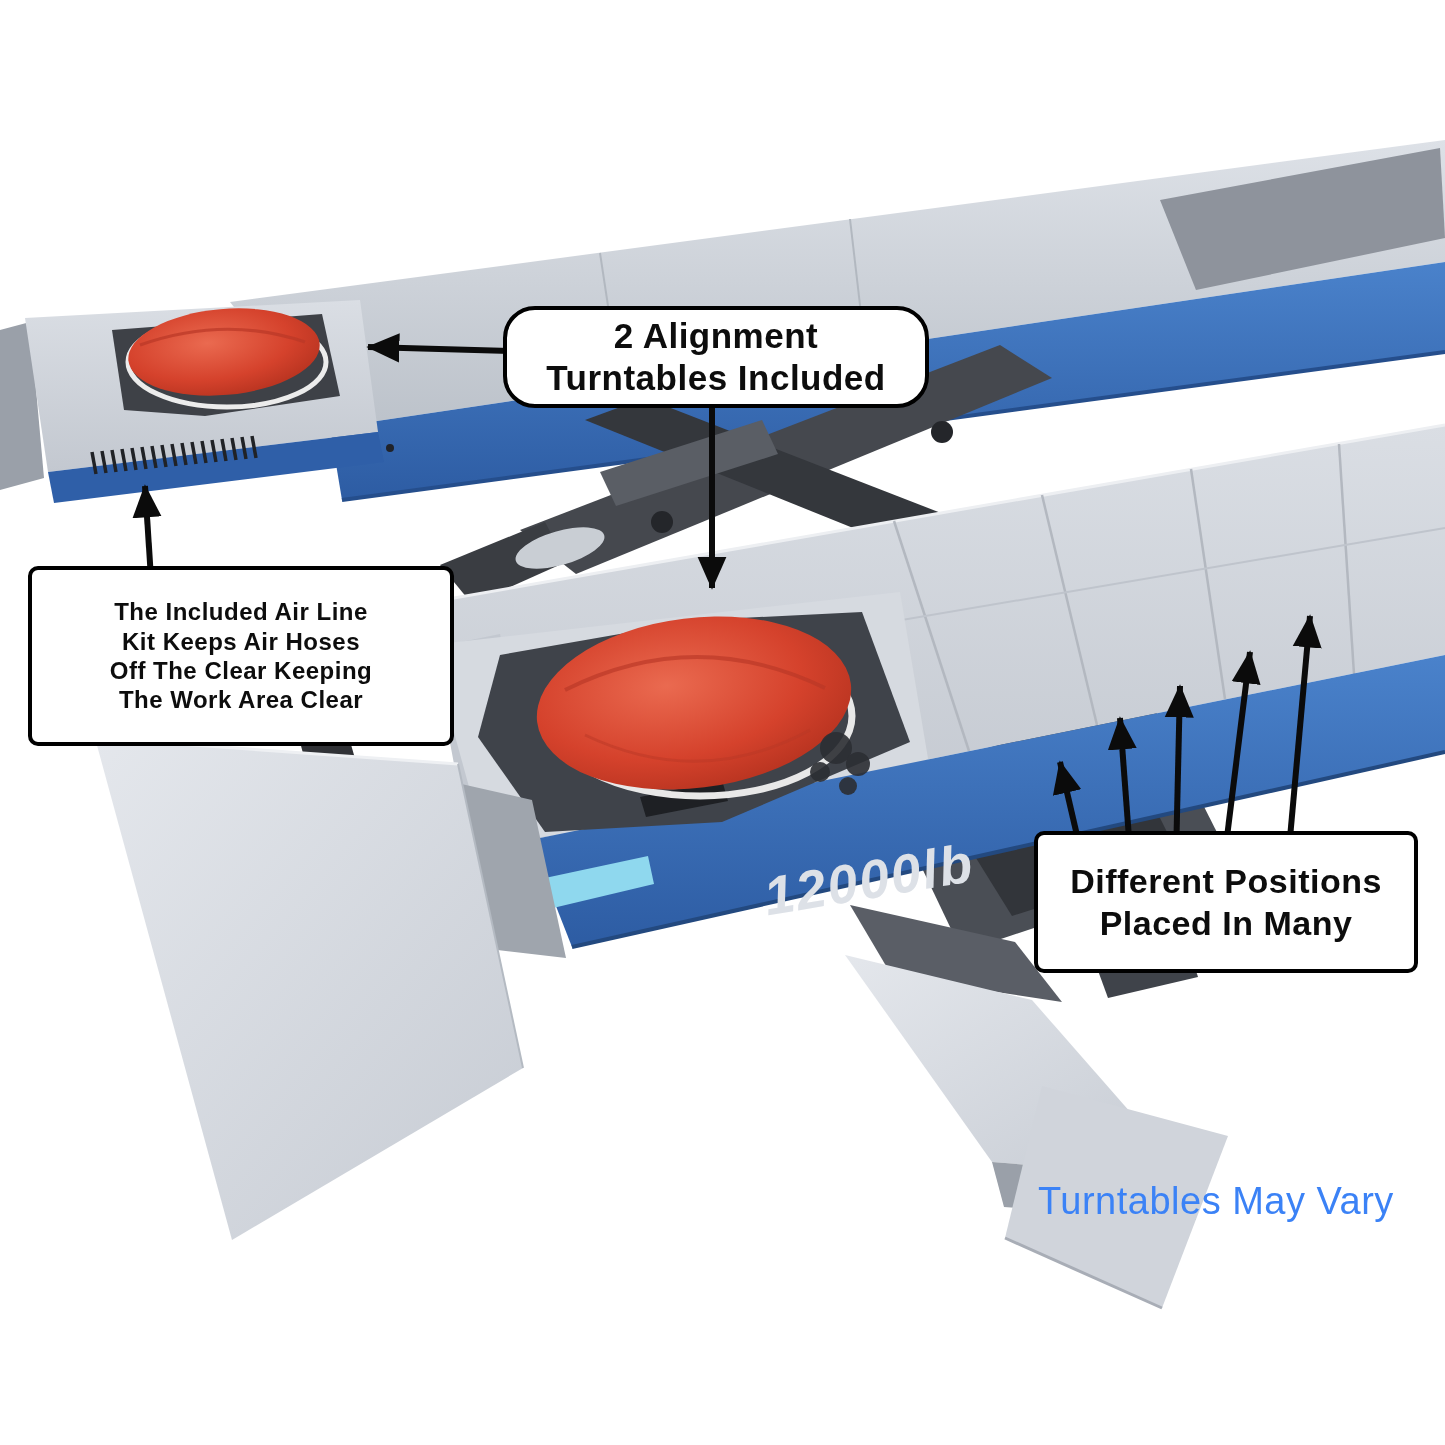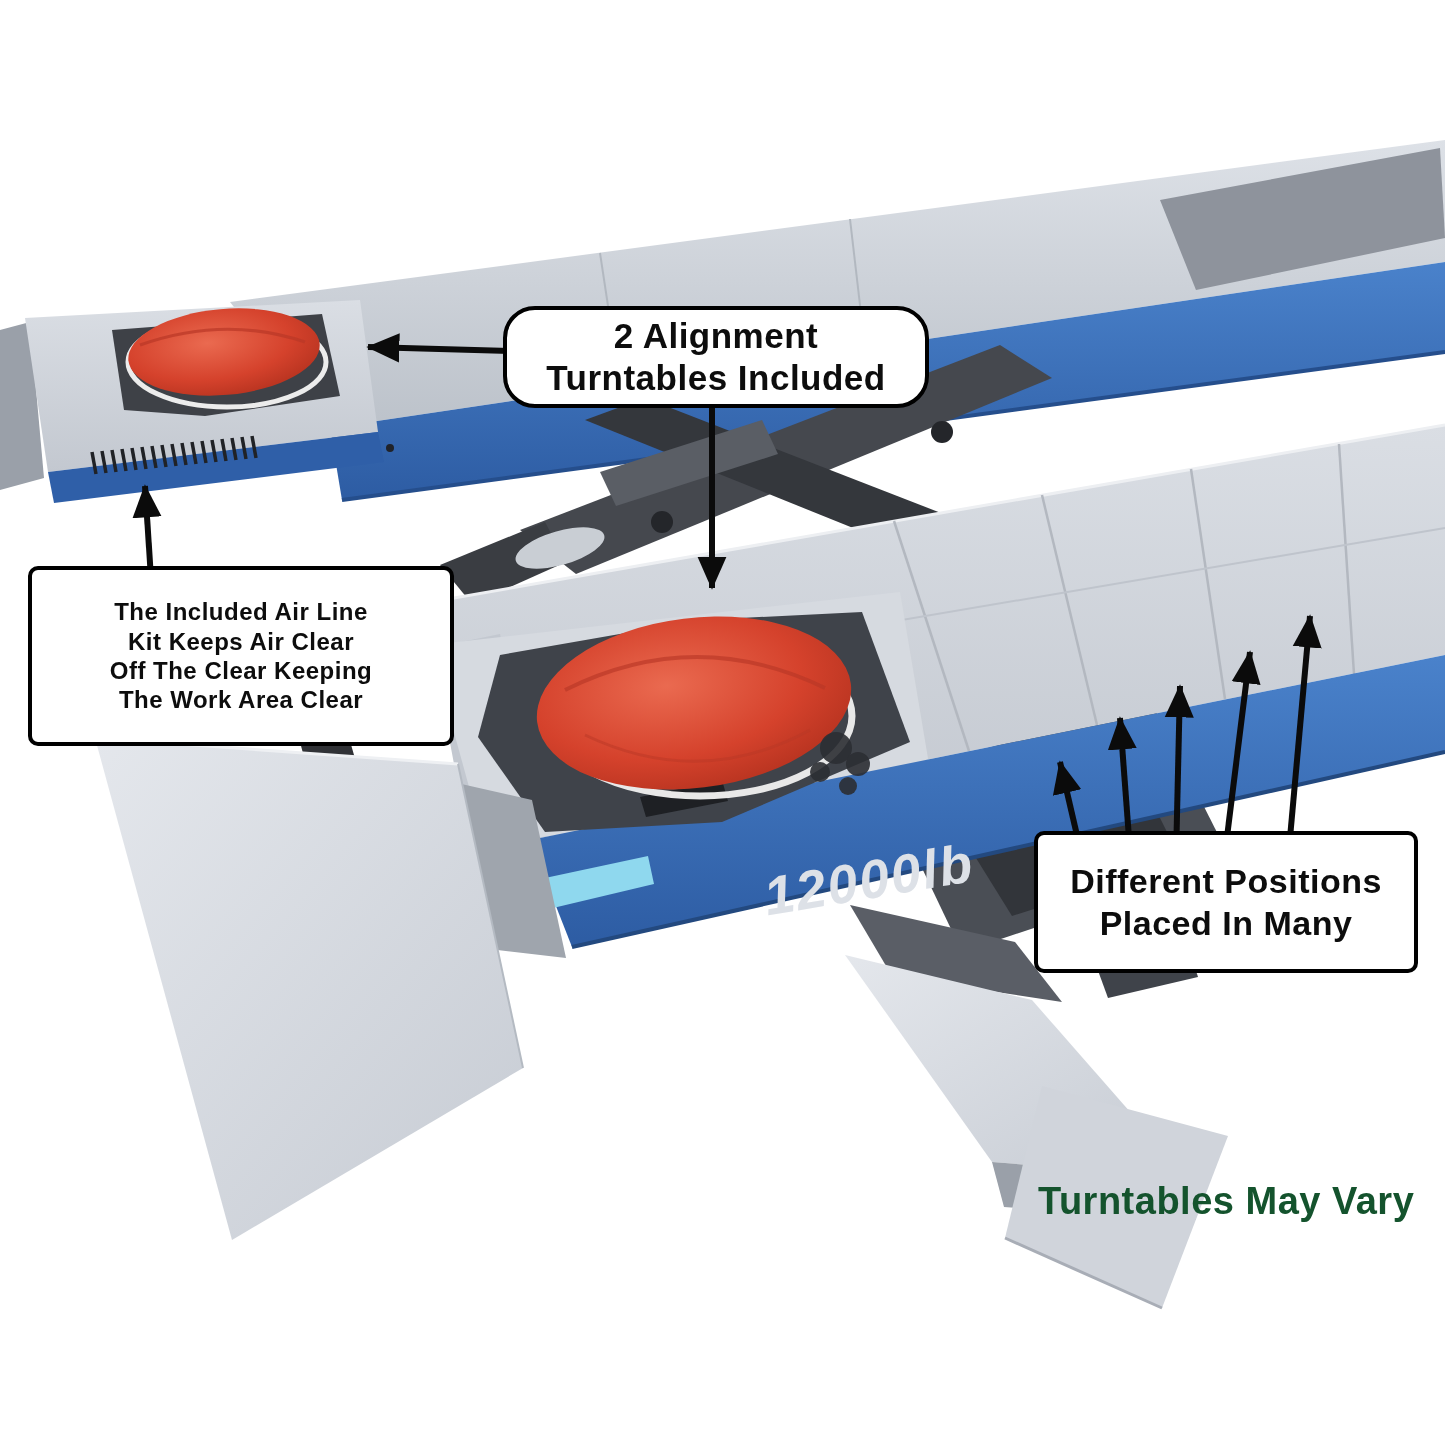--- a/index.html
+++ b/index.html
@@ -46,22 +46,22 @@
     font-size: 24px; line-height: 1.22;
   }
   #callout-positions {
     left: 1034px; top: 831px; width: 376px; height: 134px;
     font-size: 34px; line-height: 1.25;
   }
   .disclaimer {
     position: absolute;
     left: 1038px; top: 1180px;
     font-size: 38px;
-    font-weight: bold;
-    color: #14532d;
+    font-weight: normal;
+    color: #3b82f6;
     white-space: nowrap;
     letter-spacing: 0.5px;
     z-index: 5;
   }
 </style>
 </head>
 <body>
 
 <div class="stage">
 
@@ -210,21 +210,21 @@
     </g>
   </svg>
 
   <div class="callout" id="callout-turntables">
     <div class="line">2 Alignment</div>
     <div class="line">Turntables Included</div>
   </div>
 
   <div class="callout" id="callout-airline">
     <div class="line">The Included Air Line</div>
-    <div class="line">Kit Keeps Air Clear</div>
+    <div class="line">Kit Keeps Air Hoses</div>
     <div class="line">Off The Clear Keeping</div>
     <div class="line">The Work Area Clear</div>
   </div>
 
   <div class="callout" id="callout-positions">
     <div class="line">Different Positions</div>
     <div class="line">Placed In Many</div>
   </div>
 
   <div class="disclaimer">Turntables May Vary</div>

